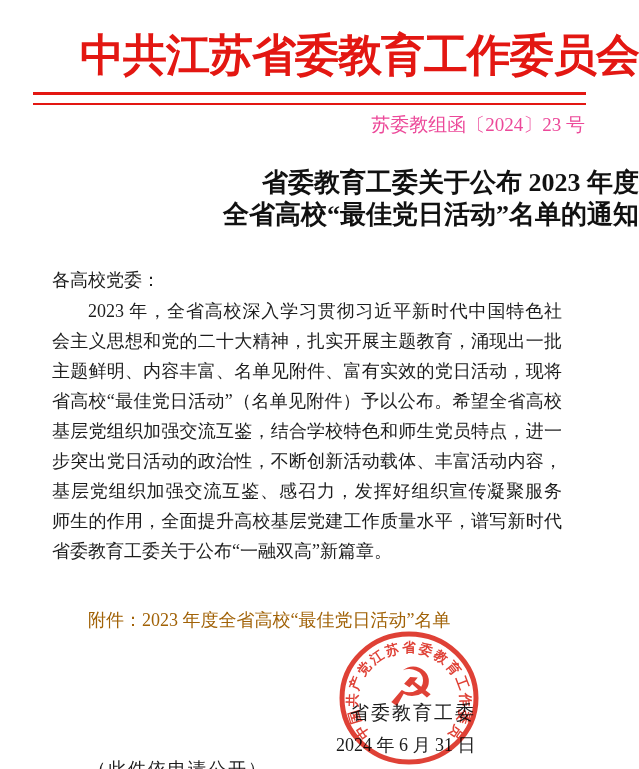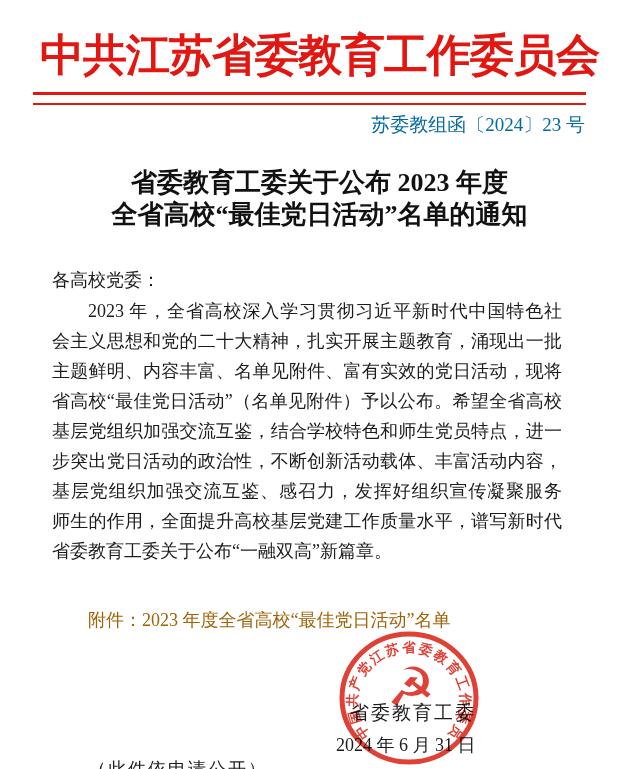--- a/index.html
+++ b/index.html
@@ -6,41 +6,41 @@
   .page{
     position:relative;
     width:639px;height:769px;
     background:#ffffff;
     overflow:hidden;
     font-family:"Liberation Serif","DejaVu Serif",serif;
     color:#1c1c1c;
   }
   .org-name{
     position:absolute;top:26px;left:0;width:639px;
-    text-align:center;
+    text-align:right;
     color:#e31712;
     font-size:44px;
     font-weight:bold;
     letter-spacing:-1px;
     white-space:nowrap;
   }
   .red-rule{
     position:absolute;top:92px;left:33px;width:553px;height:8px;
     border-top:3px solid #e31712;
     border-bottom:2px solid #e31712;
   }
   .doc-number{
     position:absolute;top:112px;right:54px;
     font-size:19px;
     white-space:nowrap;
-    color:#0369a1;
+    color:#ec4899;
   }
   .doc-title{
     position:absolute;top:167px;left:0;width:639px;
-    text-align:center;
+    text-align:right;
     font-size:26px;
     font-weight:bold;
     line-height:32px;
     color:#111;
   }
   .salutation{
     position:absolute;top:268px;left:52px;
     font-size:18px;
     color:#1c1c1c;
   }

